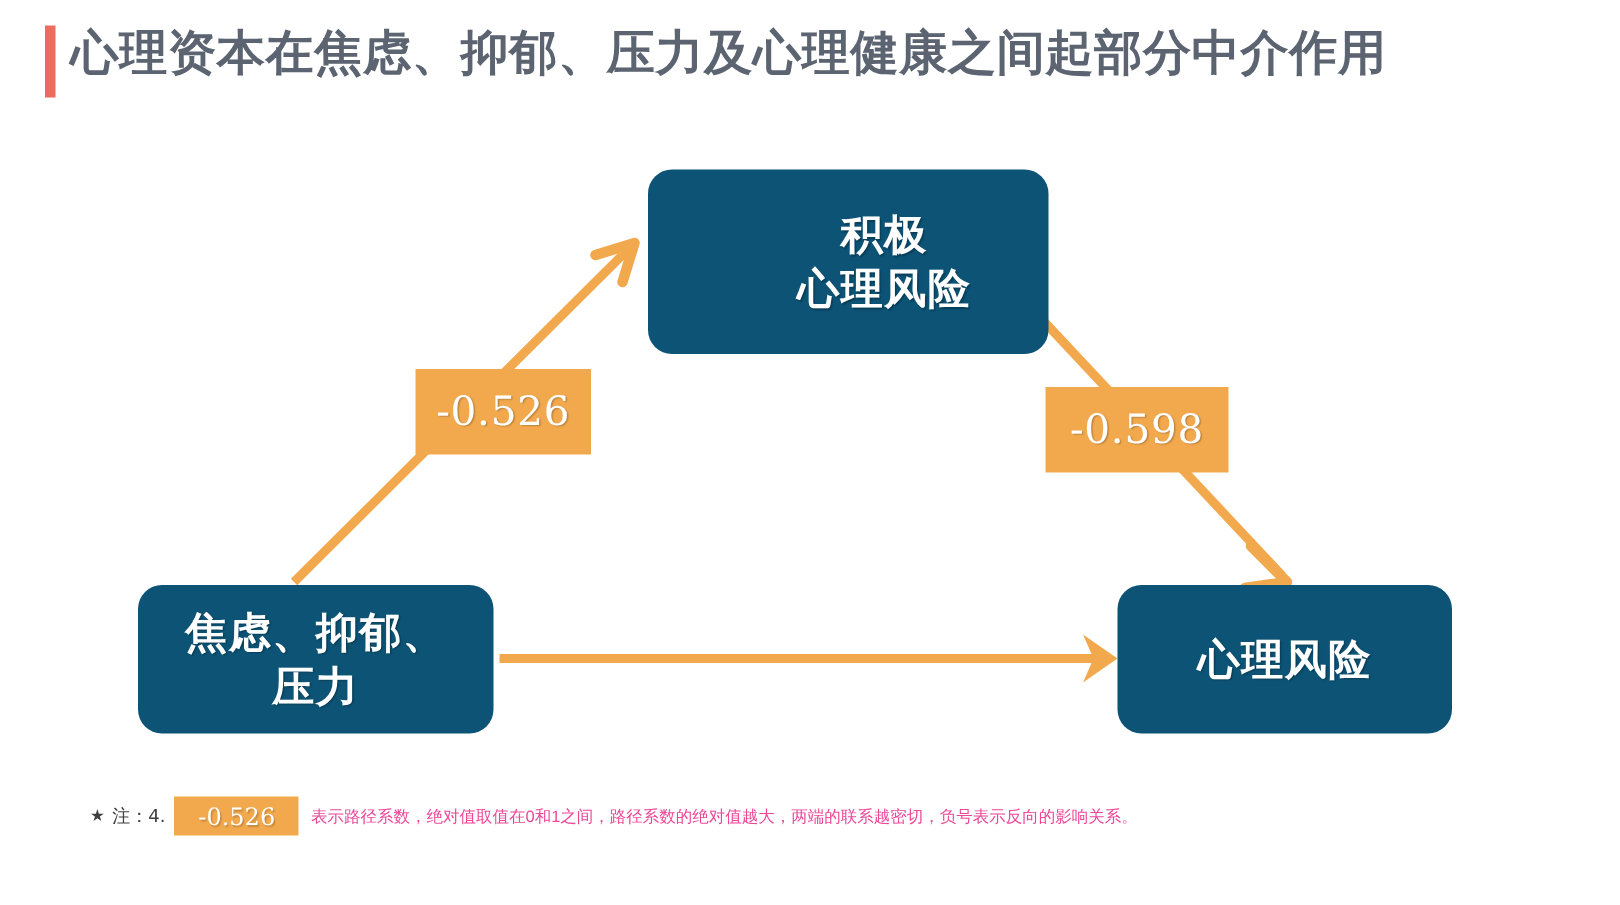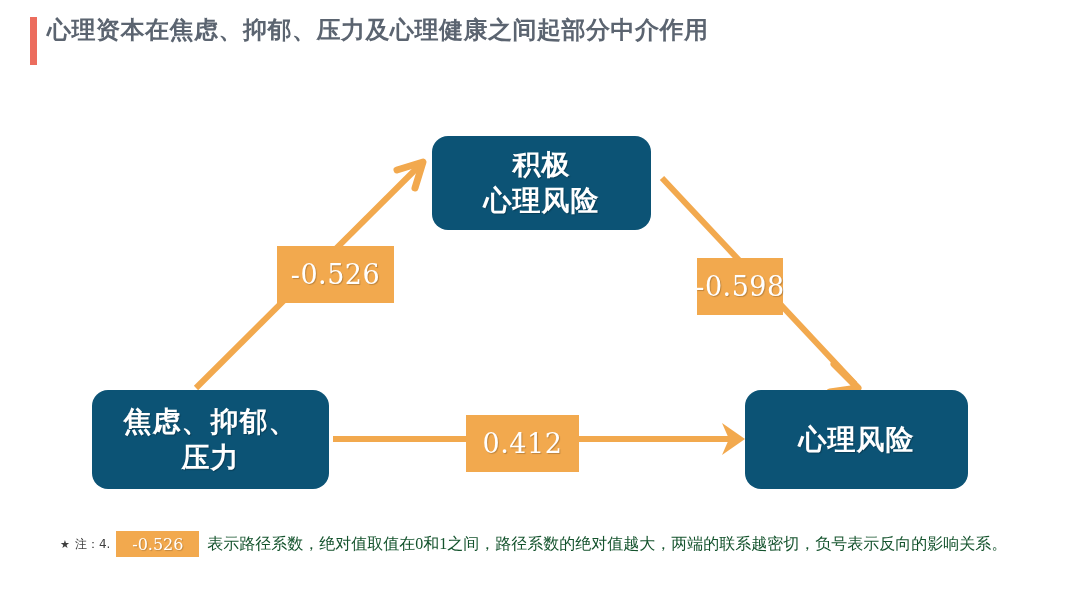--- a/index.html
+++ b/index.html
@@ -29,21 +29,21 @@
     top: 17px;
     width: 7px;
     height: 48px;
     background: var(--accent, #ec6d5e);
   }
   #page-title {
     position: absolute;
     left: 47px;
     top: 14px;
     width: 1020px;
-    font-size: 24px;
+    font-size: 32px;
     font-weight: bold;
     letter-spacing: 0.5px;
     color: #5b6470;
     white-space: nowrap;
     font-family: "DejaVu Sans", "Liberation Sans", sans-serif;
   }
 
   
   #diagram {
     position: absolute;
@@ -73,23 +73,24 @@
     font-weight: bold;
     font-size: 28px;
     line-height: 1.28;
     letter-spacing: 1px;
     font-family: "DejaVu Sans", "Liberation Sans", sans-serif;
     text-shadow: 1px 1px 1px rgba(0,0,0,0.25);
   }
 
   #node-capital {
     left: 432px;
-    top: 48px;
+    top: 25px;
     width: 219px;
-    height: 94px;
+    height: 123px;
+    padding-left: 48px;
   }
   #node-stress {
     left: 92px;
     top: 302px;
     width: 237px;
     height: 99px;
   }
   #node-risk {
     left: 745px;
     top: 302px;
@@ -103,21 +104,21 @@
     color: #ffffff;
     display: flex;
     align-items: center;
     justify-content: center;
     font-size: 27px;
     letter-spacing: 0.5px;
     font-family: "DejaVu Serif", "Liberation Serif", serif;
     text-shadow: 1px 1px 1px rgba(0,0,0,0.22);
   }
   #coef-a { left: 277px; top: 158px; width: 117px; height: 57px; }
-  #coef-b { left: 697px; top: 170px; width: 86px; height: 57px; text-align: center; }
+  #coef-b { left: 697px; top: 170px; width: 122px; height: 57px; text-align: center; }
   #coef-c { left: 466px; top: 327px; width: 113px; height: 57px; }
 
   
   #footnote {
     position: absolute;
     left: 0;
     top: 524px;
     width: 1080px;
     height: 40px;
     display: flex;
@@ -143,23 +144,23 @@
     color: #ffffff;
     display: flex;
     align-items: center;
     justify-content: center;
     font-size: 16px;
     font-family: "DejaVu Serif", "Liberation Serif", serif;
     text-shadow: 1px 1px 1px rgba(0,0,0,0.2);
   }
   #footnote-text {
     margin-left: 8px;
-    font-size: 16px;
-    color: #14532d;
-    font-family: Liberation Serif, serif;
+    font-size: 11px;
+    color: #ec4899;
+    font-family: Liberation Sans, sans-serif;
     white-space: nowrap;
   }
 </style>
 </head>
 <body>
 
 <div id="title-bar">
   <div id="title-accent"></div>
   <div id="page-title">心理资本在焦虑、抑郁、压力及心理健康之间起部分中介作用</div>
 </div>
@@ -193,21 +194,20 @@
     <span>焦虑、抑郁、</span>
     <span>压力</span>
   </div>
 
   <div class="node-box" id="node-risk">
     <span>心理风险</span>
   </div>
 
   <div class="coef-label" id="coef-a">-0.526</div>
   <div class="coef-label" id="coef-b">-0.598</div>
-  <div class="coef-label" id="coef-c">0.412</div>
 </div>
 
 <div id="footnote">
   <span id="footnote-star">★</span>
   <span id="footnote-prefix">注：4.</span>
   <span id="footnote-chip">-0.526</span>
   <span id="footnote-text">表示路径系数，绝对值取值在0和1之间，路径系数的绝对值越大，两端的联系越密切，负号表示反向的影响关系。</span>
 </div>
 
 </body></html>

